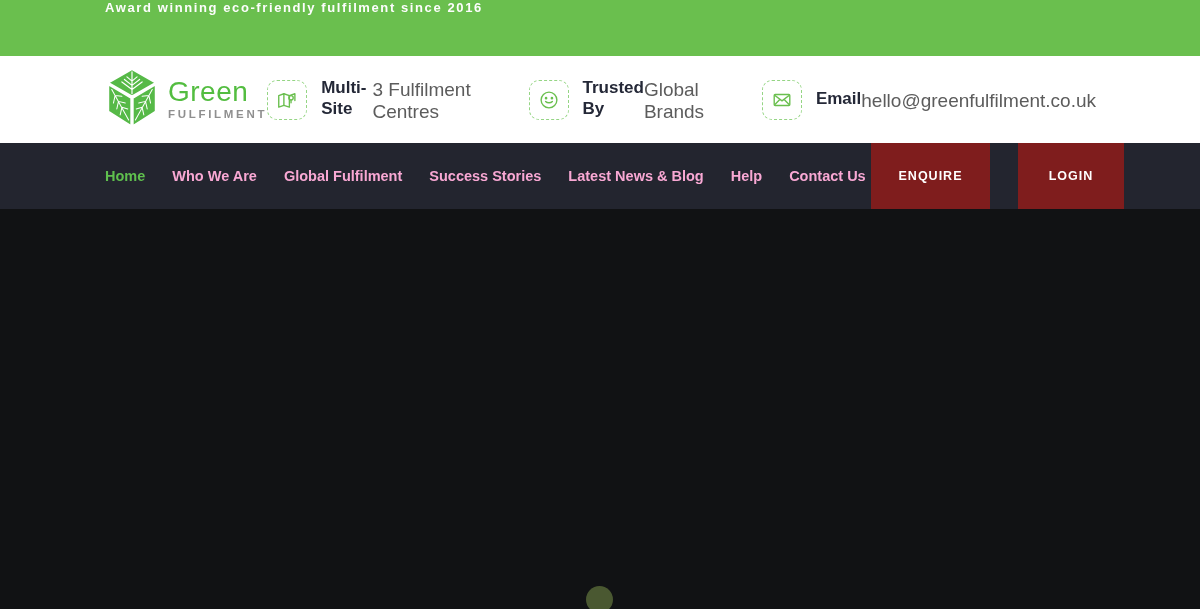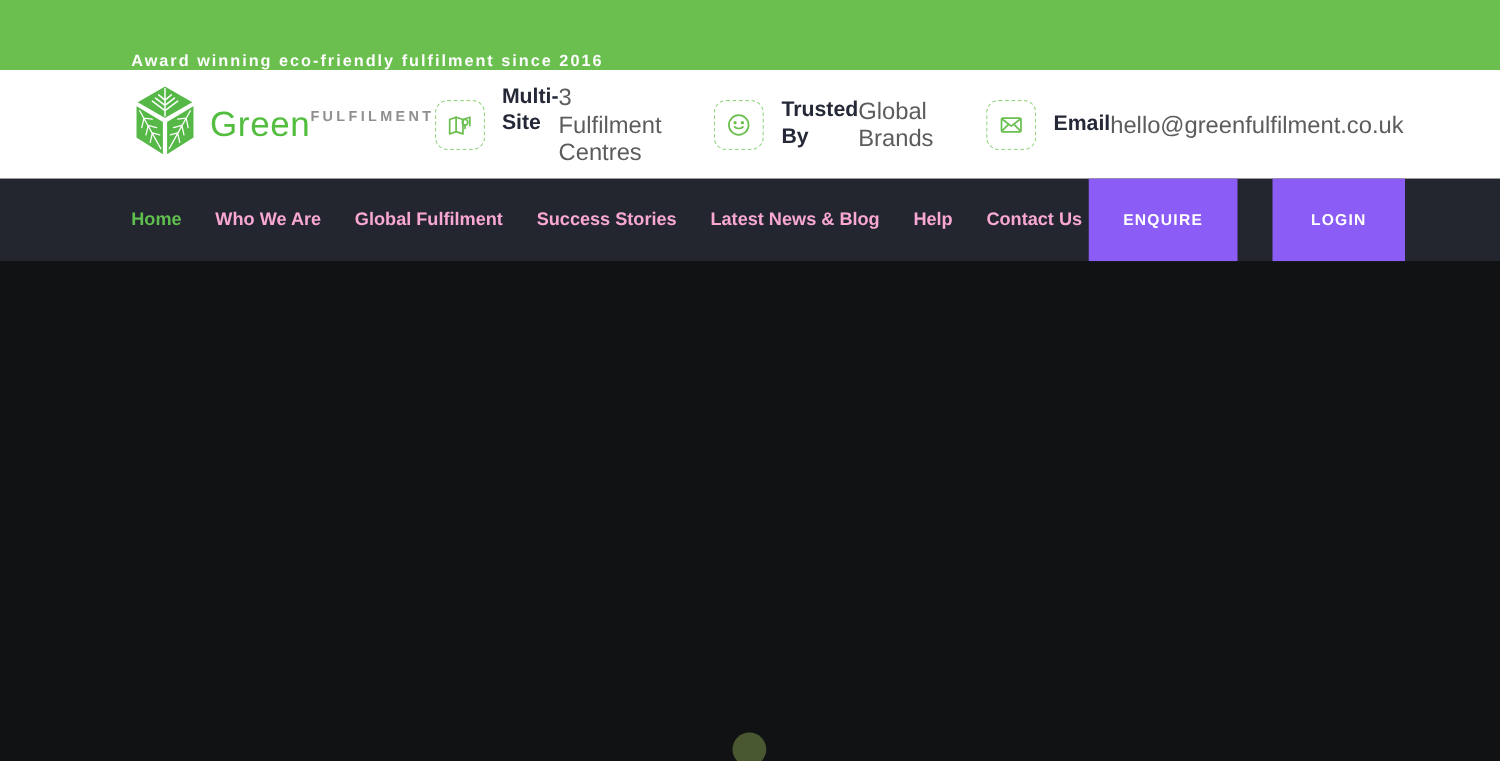--- a/index.html
+++ b/index.html
@@ -2,39 +2,39 @@
 <html><head>
 <meta charset="utf-8">
 <style>
   * { margin: 0; padding: 0; box-sizing: border-box; }
   html, body { width: 1200px; height: 609px; overflow: hidden; }
   body { font-family: "Liberation Sans", sans-serif; background: #111214; }
 
   
   .topbar {
     height: 56px; background: #6abf4e;
-    display: flex; align-items: flex-end; justify-content: space-between;
+    display: flex; align-items: flex-start; justify-content: space-between;
     padding: 0 104px 0 105px;
   }
   .topbar .announce {
     color: #fdfdfd; font-size: 13px; font-weight: 700; letter-spacing: 1.6px;
   }
   .topbar .phone {
     color: #fdfdfd; font-size: 13px; font-weight: 500; letter-spacing: 0.4px;
     cursor: pointer;
   }
 
   
   .header {
     height: 87px; background: #ffffff;
     display: flex; align-items: center;
     padding: 0 104px 0 105px;
   }
   .logo { display: flex; align-items: center; gap: 9px; cursor: pointer; }
-  .logo-text { display: flex; line-height: 1; }
+  .logo-text { display: flex; flex-direction: column; line-height: 1; }
   .logo-brand { color: #53bd40; font-size: 28px; font-weight: 400; letter-spacing: 0.5px; }
   .logo-sub { color: #8f8f8f; font-size: 11.5px; font-weight: 600; letter-spacing: 2.7px; margin-top: 3px; }
 
   .features { margin-left: auto; display: flex; gap: 42px; }
   .feature { display: flex; align-items: center; gap: 14px; }
   .icon-box {
     width: 40px; height: 40px; flex: 0 0 40px;
     border: 1.5px dashed #95d584; border-radius: 10px;
     display: flex; align-items: center; justify-content: center;
     color: #6abf4e;
@@ -51,21 +51,21 @@
     padding-left: 105px; padding-right: 76px;
   }
   .nav-links { display: flex; align-items: center; gap: 27px; }
   .nav-link {
     color: #f9a8d4; font-size: 14.5px; font-weight: 600;
     text-decoration: none; cursor: pointer; white-space: nowrap;
   }
   .nav-link.active { color: #5fbf4e; }
   .btn {
     border: none; cursor: pointer;
-    background: #8b5cf6; color: #ffffff;
+    background: #7f1d1d; color: #ffffff;
     font-family: "Liberation Sans", sans-serif;
     font-size: 12.5px; font-weight: 700; letter-spacing: 1px;
     display: flex; align-items: center; justify-content: center;
     height: 100%;
   }
   .btn-enquire { margin-left: auto; width: 119px; }
   .btn-login { margin-left: 28px; width: 106px; }
 
   
   .hero { height: 400px; background: #111214; position: relative; }

